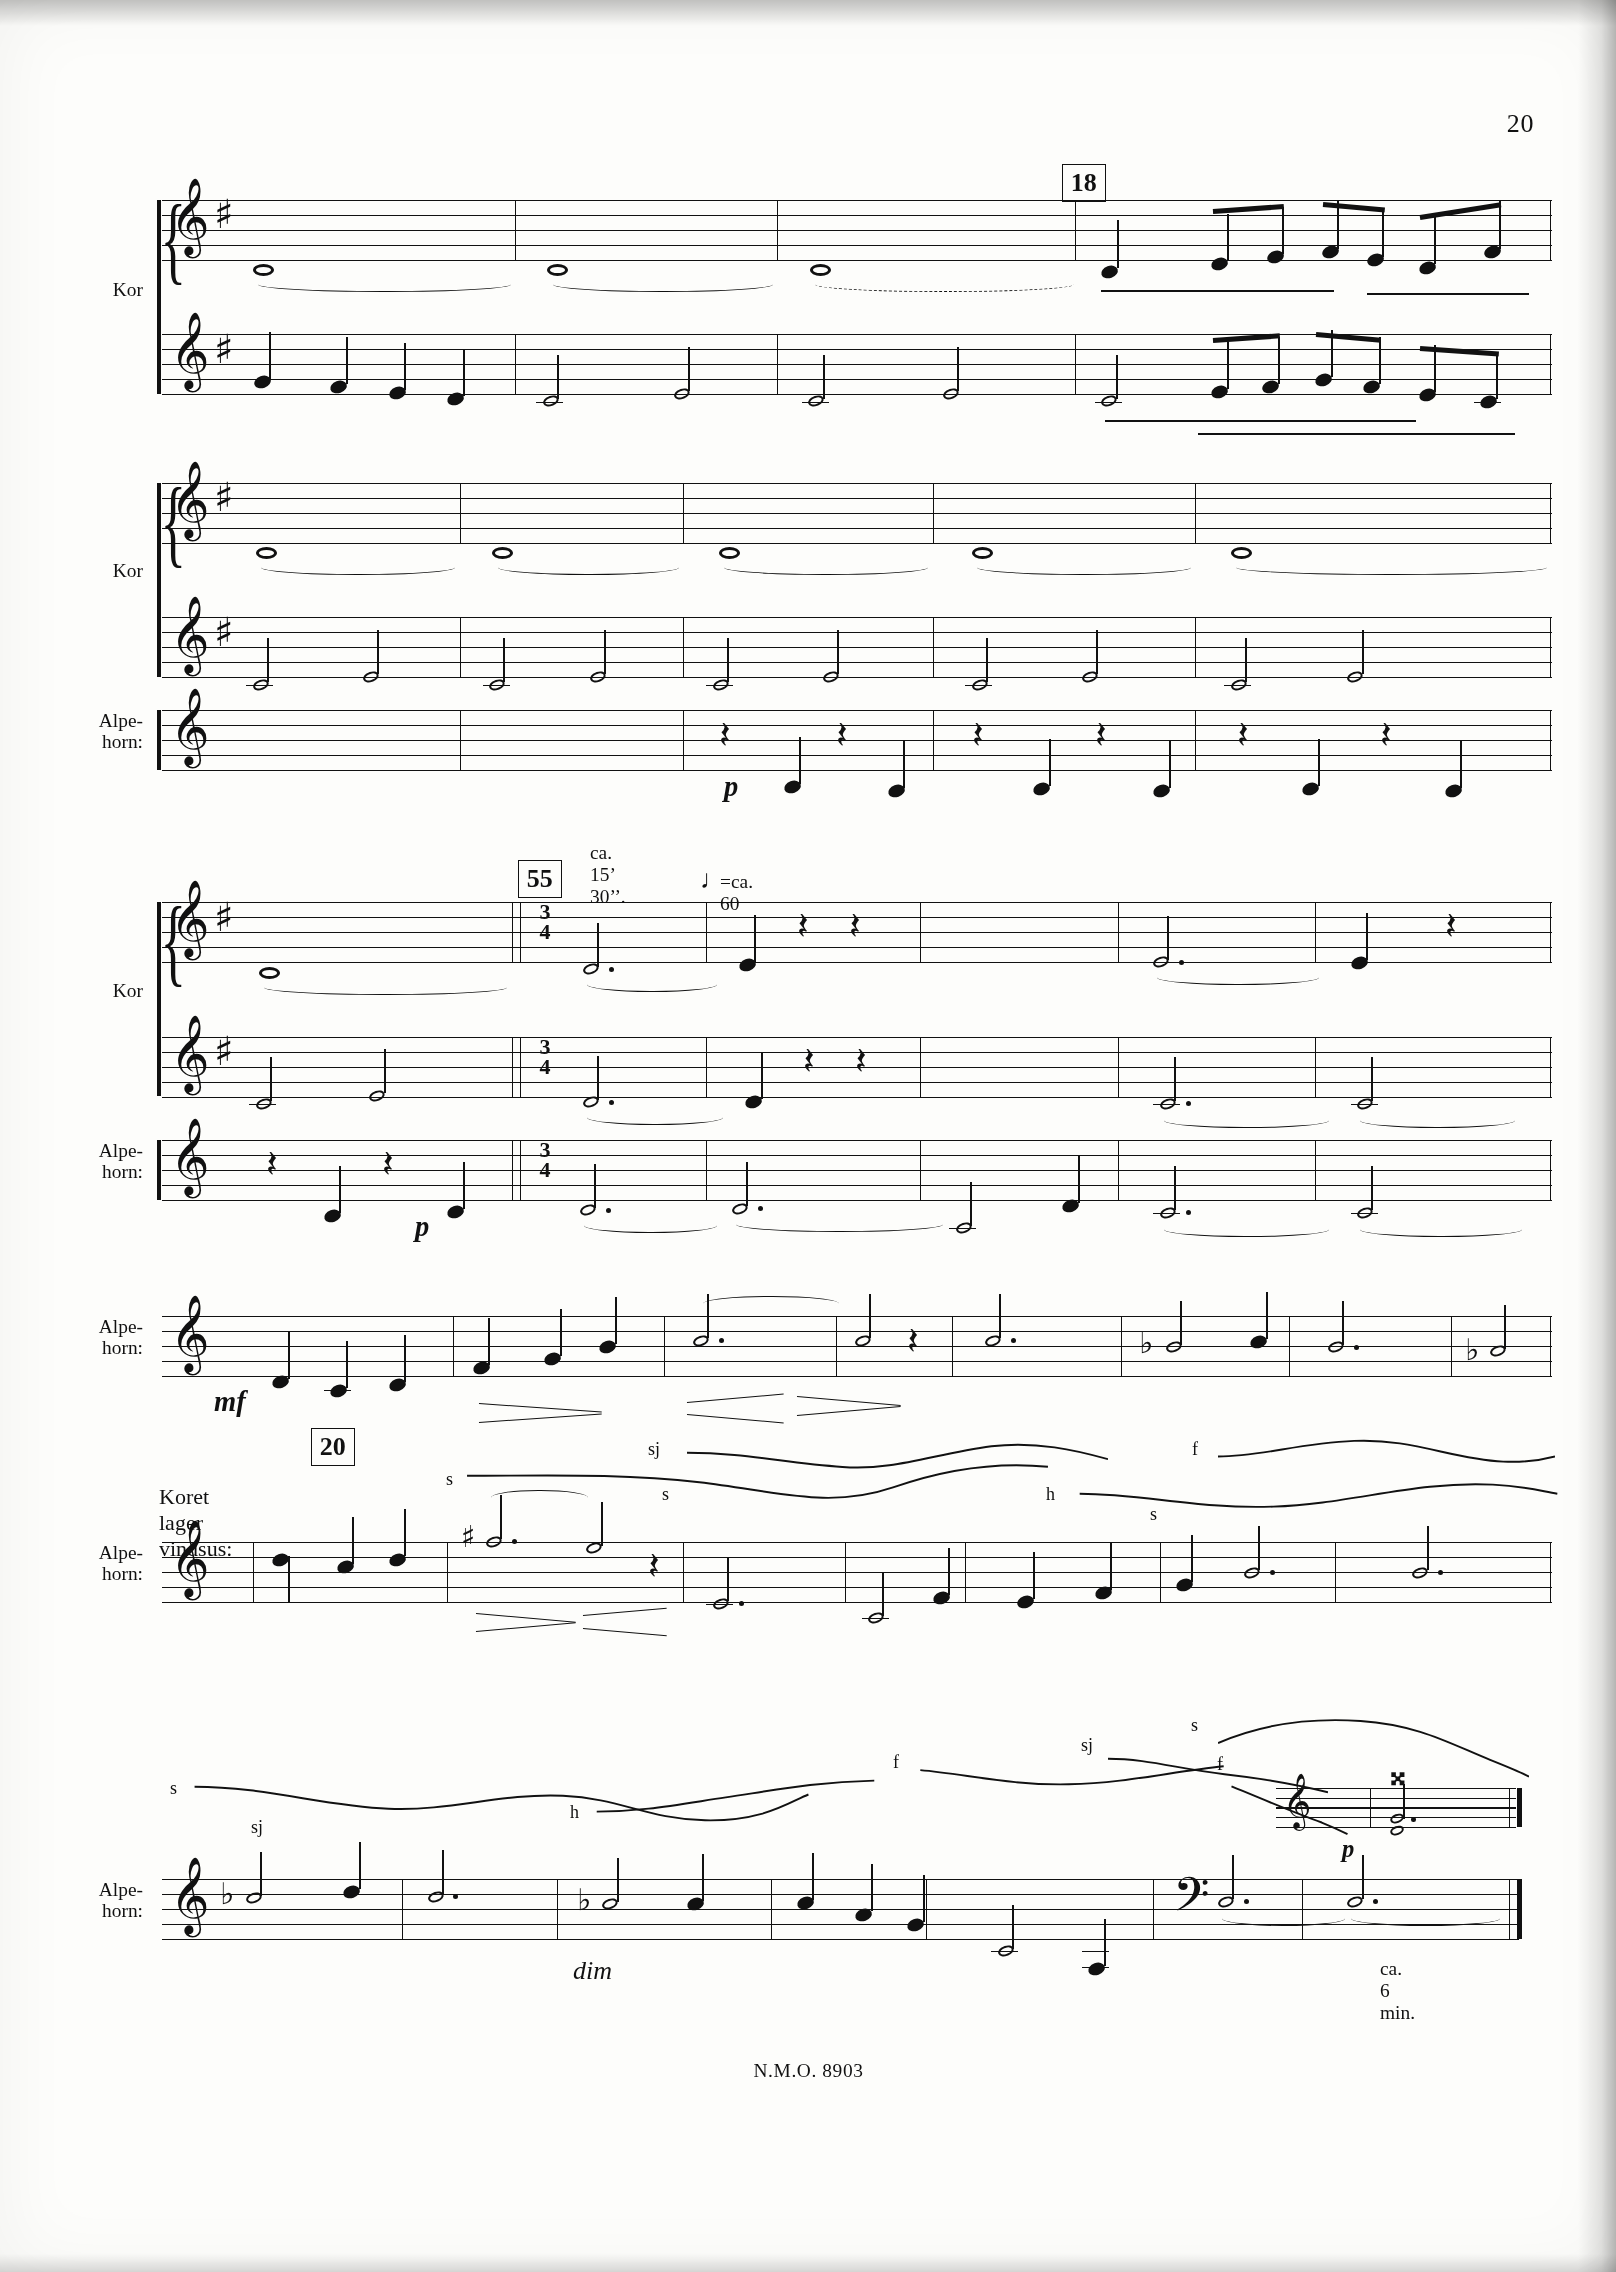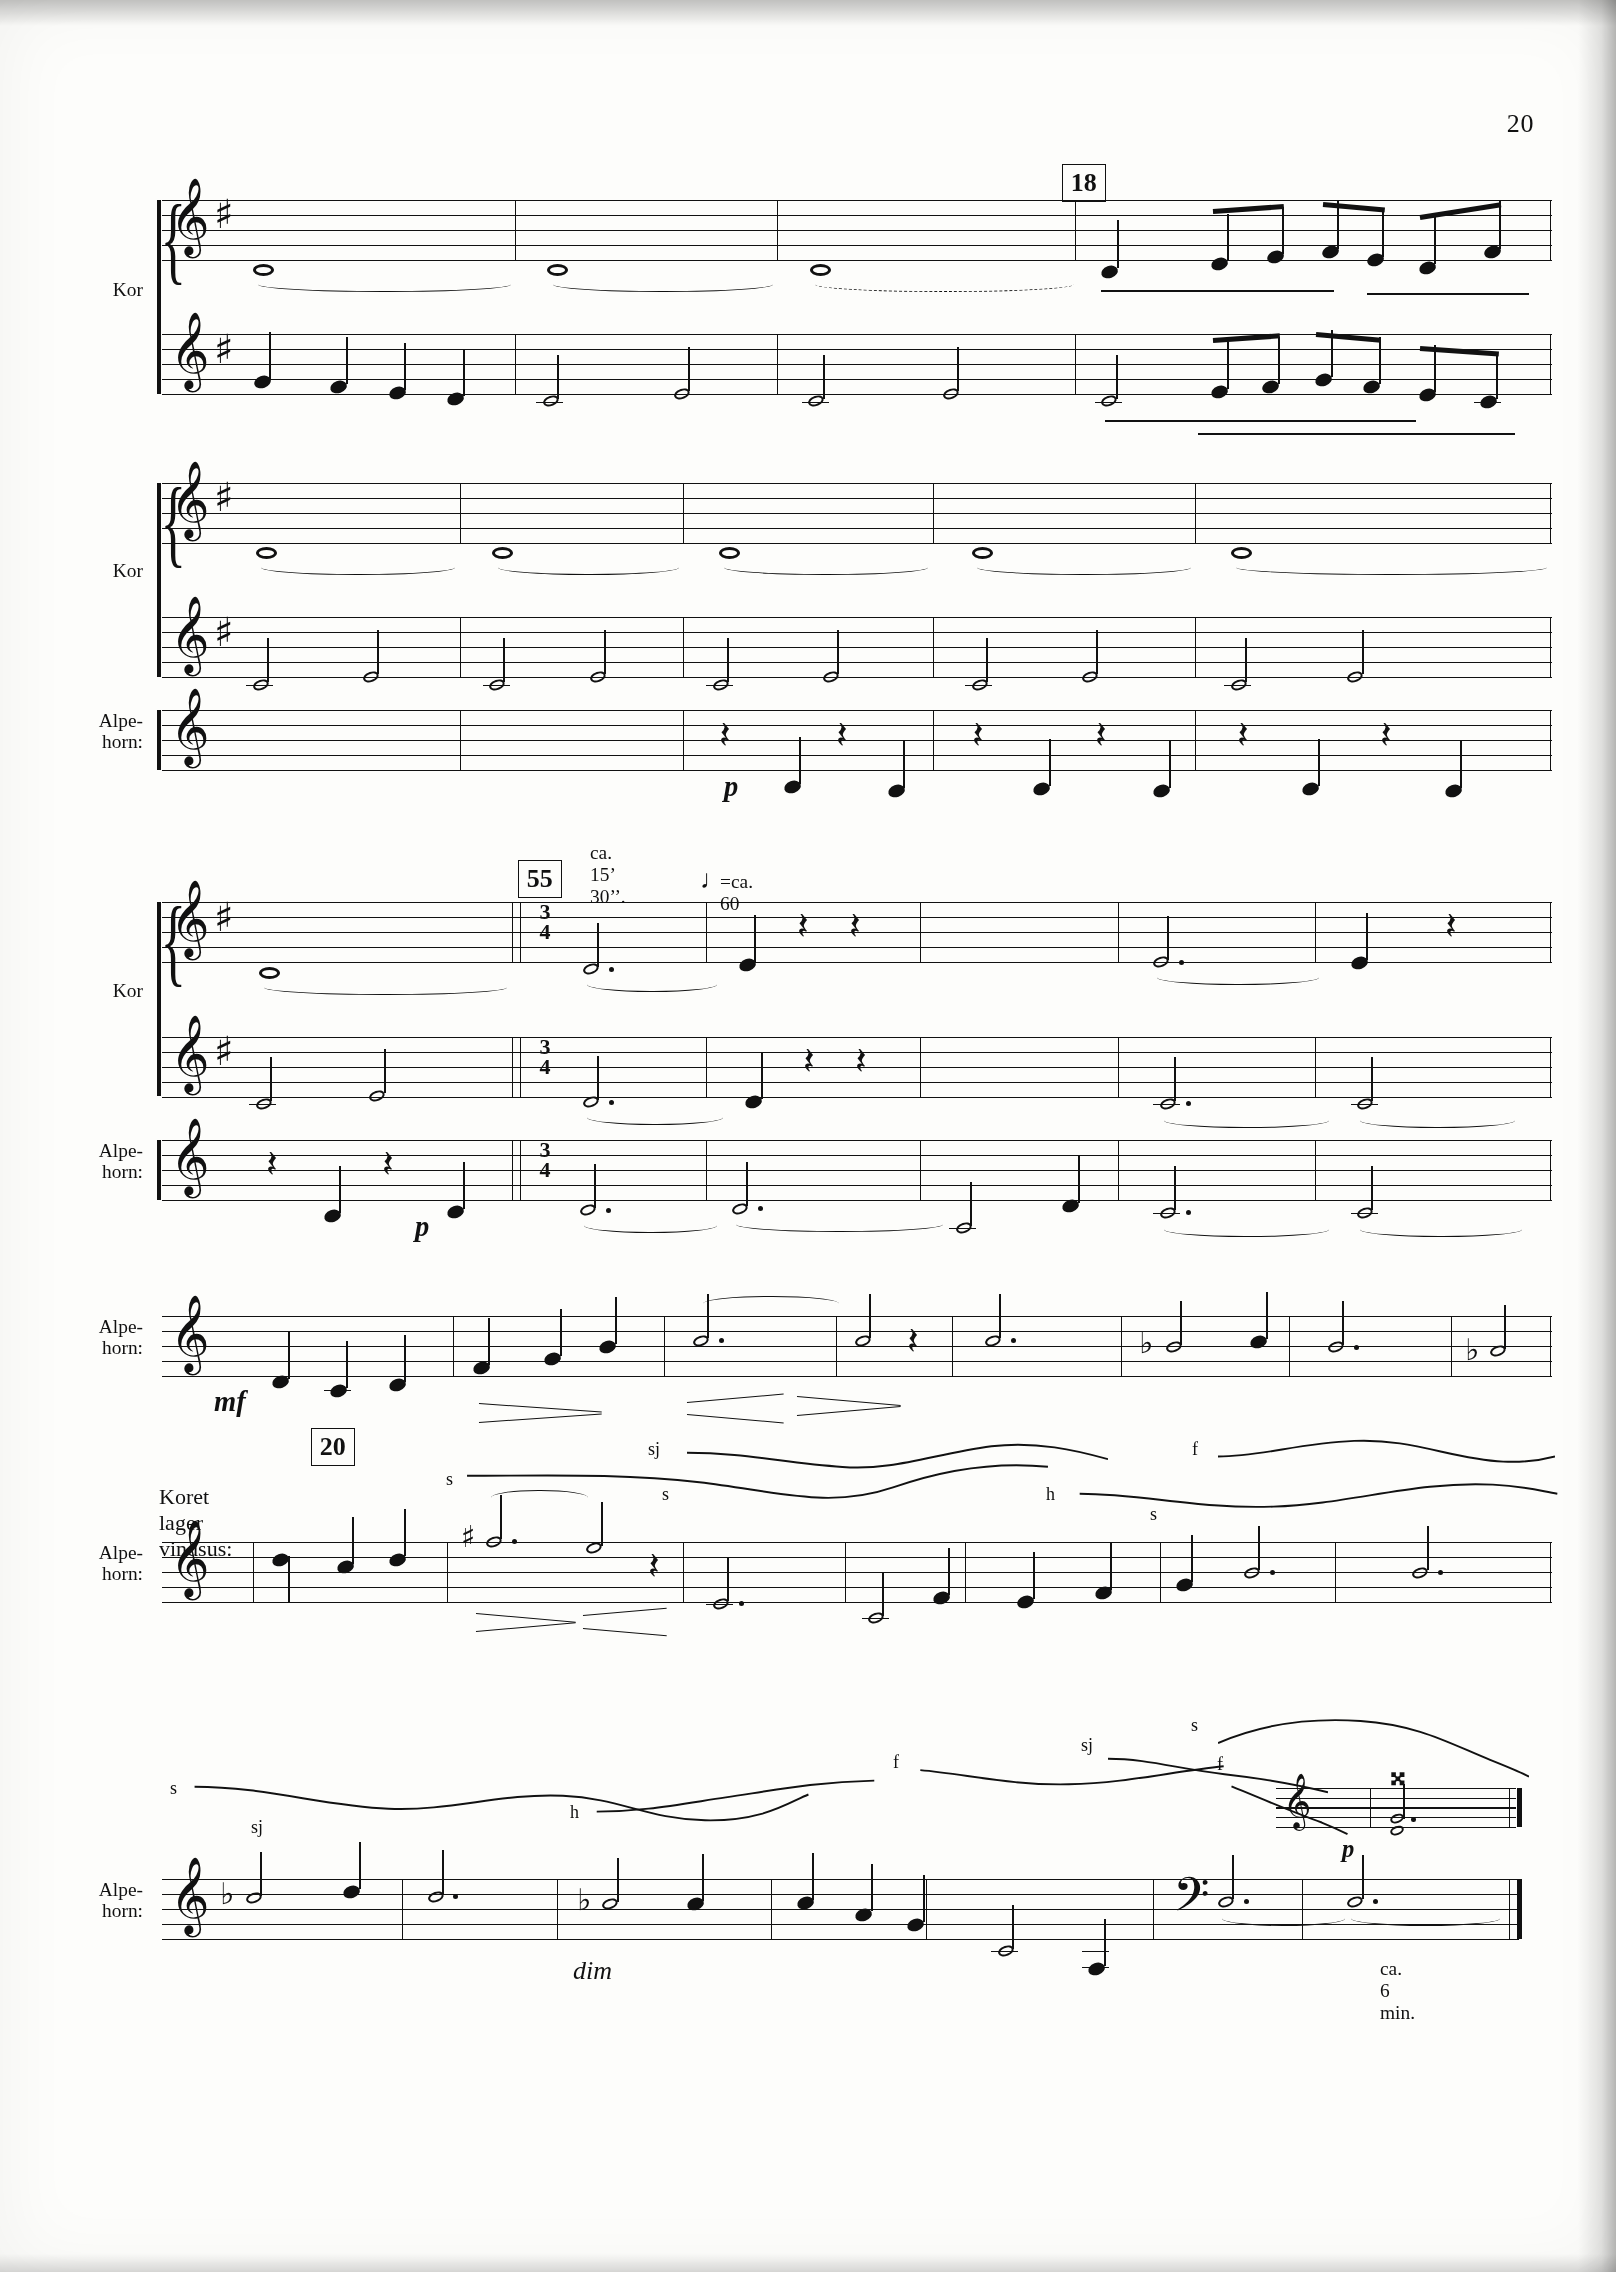--- a/index.html
+++ b/index.html
@@ -773,15 +773,16 @@
     <div class="tie" style="left:1222px;top:1911px;width:123px;"></div>
     <div class="head hollow" style="left:1347px;top:1897px;"></div>
     <div class="dot" style="left:1373px;top:1899px;"></div>
     <div class="stem" style="left:1362px;top:1855px;height:44px;"></div>
     <div class="tie" style="left:1351px;top:1911px;width:149px;"></div>
 
     <div class="txt ital" style="left:573px;top:1956px;font-size:26px;">dim</div>
     <div class="txt" style="left:1380px;top:1958px;">ca. 6 min.</div>
   </div>
 
+  <div class="footer" style="top:2060px;">N.M.O. 8903</div>
 
 </div>
 
 
 </body></html>

